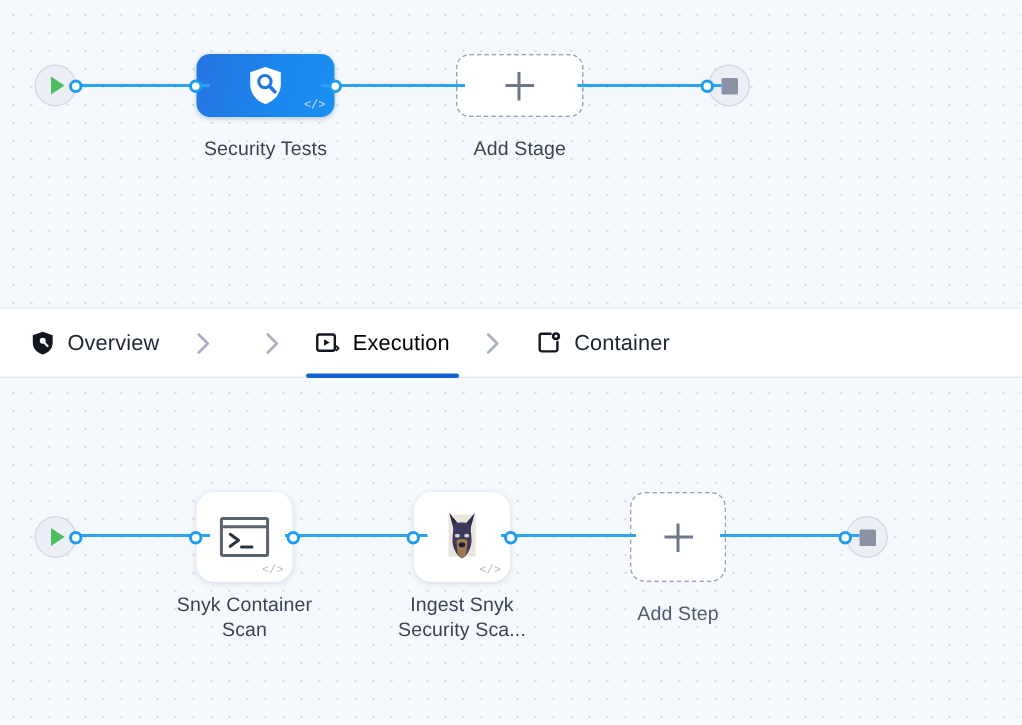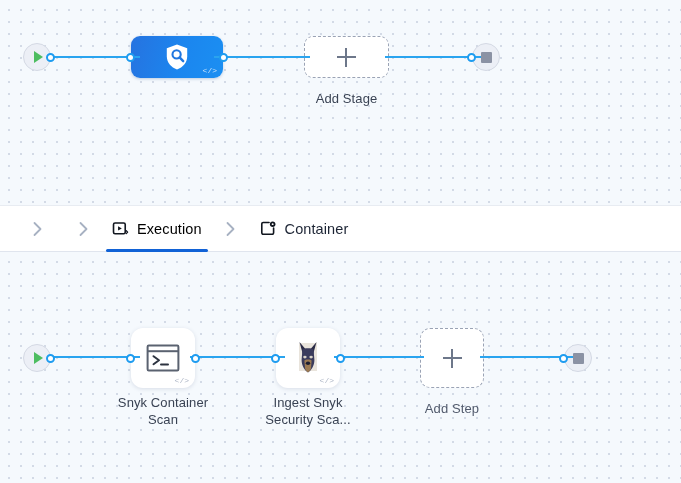--- a/index.html
+++ b/index.html
@@ -142,39 +142,48 @@
       <div class="stage-box">
         <svg width="26" height="28" viewBox="0 0 26 28">
           <path d="M13 1.6 L23.2 5.2 V13.2 C23.2 19.6 18.8 24.4 13 26.4 C7.2 24.4 2.8 19.6 2.8 13.2 V5.2 Z" fill="#ffffff"></path>
           <circle cx="12.6" cy="11.4" r="4.1" fill="none" stroke="#2077e0" stroke-width="2.1"></circle>
           <line x1="15.6" y1="14.4" x2="19.2" y2="18.2" stroke="#2077e0" stroke-width="2.4" stroke-linecap="round"></line>
         </svg>
         <span class="code-badge">&lt;/&gt;</span>
       </div>
       <div class="port" style="left:-5px; top:16.5px;"></div>
       <div class="port" style="left:88px; top:16.5px;"></div>
+      <div class="node-label" style="left:-24px; top:54px; width:140px;">Security Tests</div>
     </div>
 
     <div class="node" style="left:304px; top:36px;">
       <div class="dashed-box">
         <span class="plus"></span>
       </div>
       <div class="node-label" style="left:-27px; top:54px; width:139px;">Add Stage</div>
     </div>
 
     <div class="node" style="left:472px; top:43px;">
       <div class="endcap">
         <div class="stop-sq"></div>
       </div>
       <div class="port" style="left:-5px; top:9.5px;"></div>
     </div>
   </div>
 
   <div id="tab-bar">
 
+    <div class="tab">
+      <svg class="tab-icon" viewBox="0 0 18 18">
+        <path d="M9 1.2 L16 3.7 V9 C16 13.3 12.9 16.2 9 17.3 C5.1 16.2 2 13.3 2 9 V3.7 Z" fill="#11161f"></path>
+        <circle cx="9" cy="7.6" r="2.1" fill="#ffffff"></circle>
+        <path d="M10.5 9.3 L12.4 11.4" stroke="#ffffff" stroke-width="1.5" stroke-linecap="round"></path>
+      </svg>
+      <span class="tab-label">Overview</span>
+    </div>
 
     <div class="tab-sep">
       <svg width="11" height="16" viewBox="0 0 11 16">
         <path d="M2.5 2 L8.5 8 L2.5 14" fill="none" stroke="#a7b1c2" stroke-width="1.8" stroke-linecap="round" stroke-linejoin="round"></path>
       </svg>
     </div>
 
 
     <div class="tab-sep">
       <svg width="11" height="16" viewBox="0 0 11 16">

